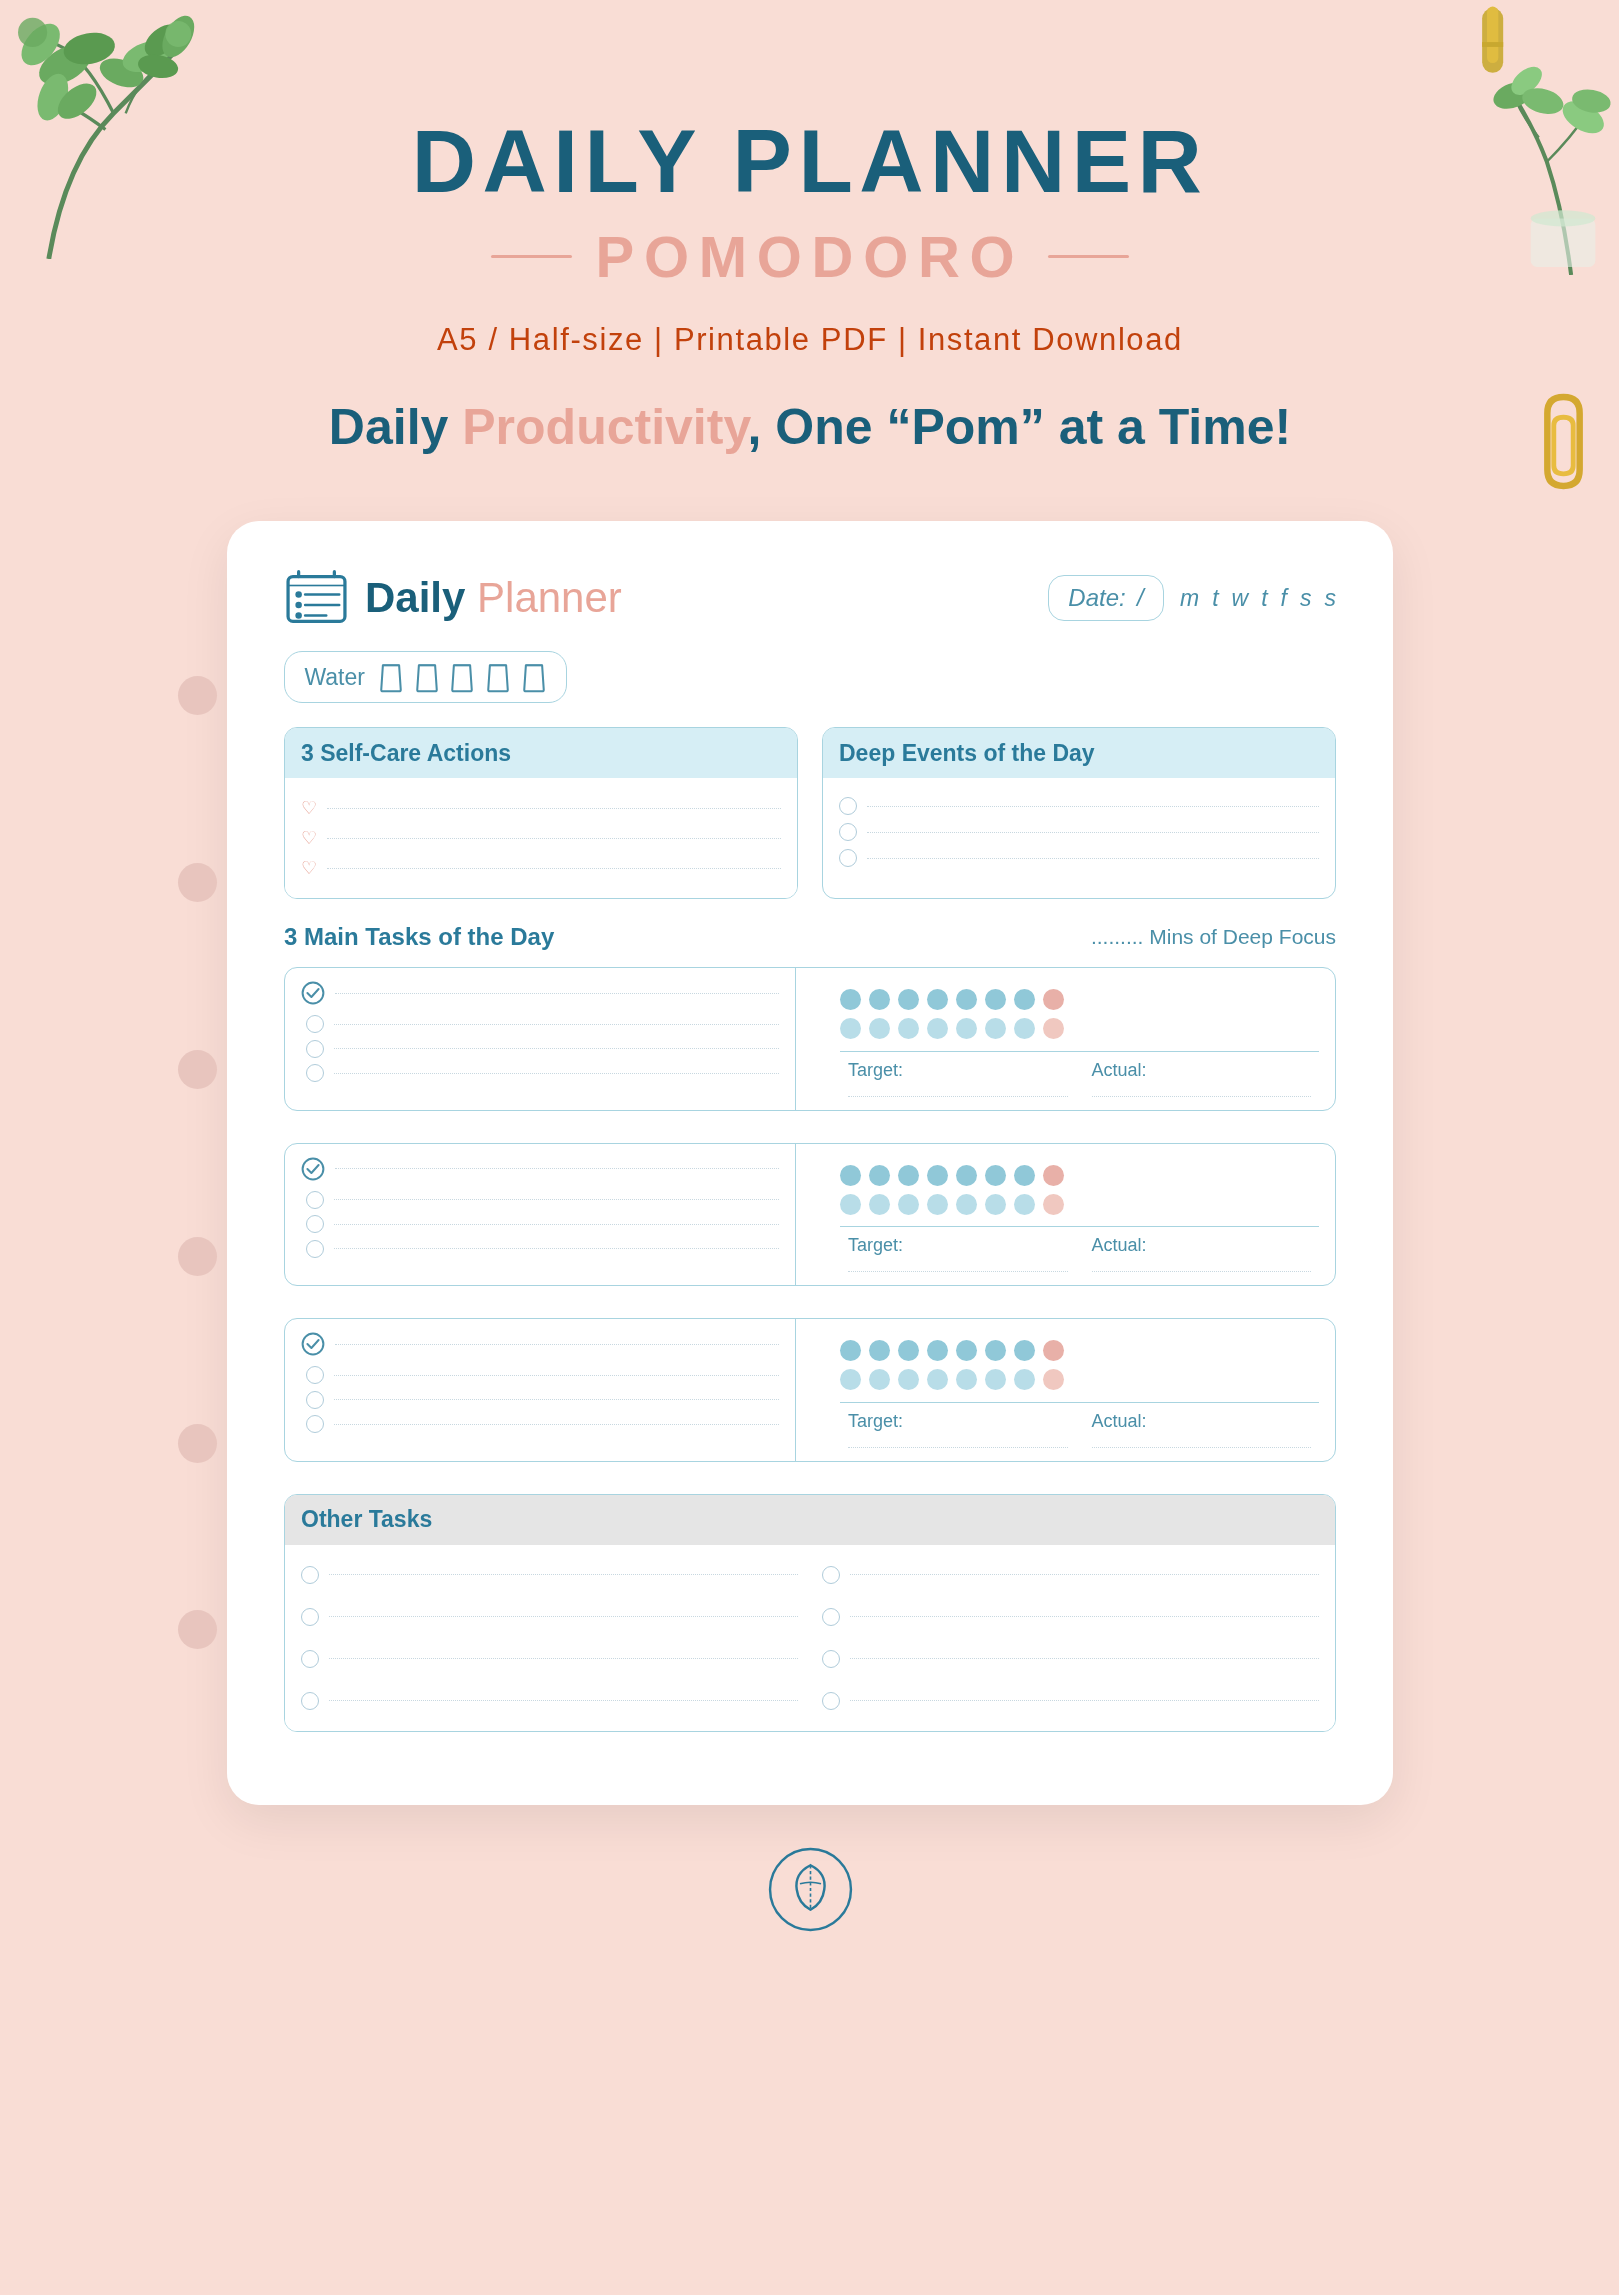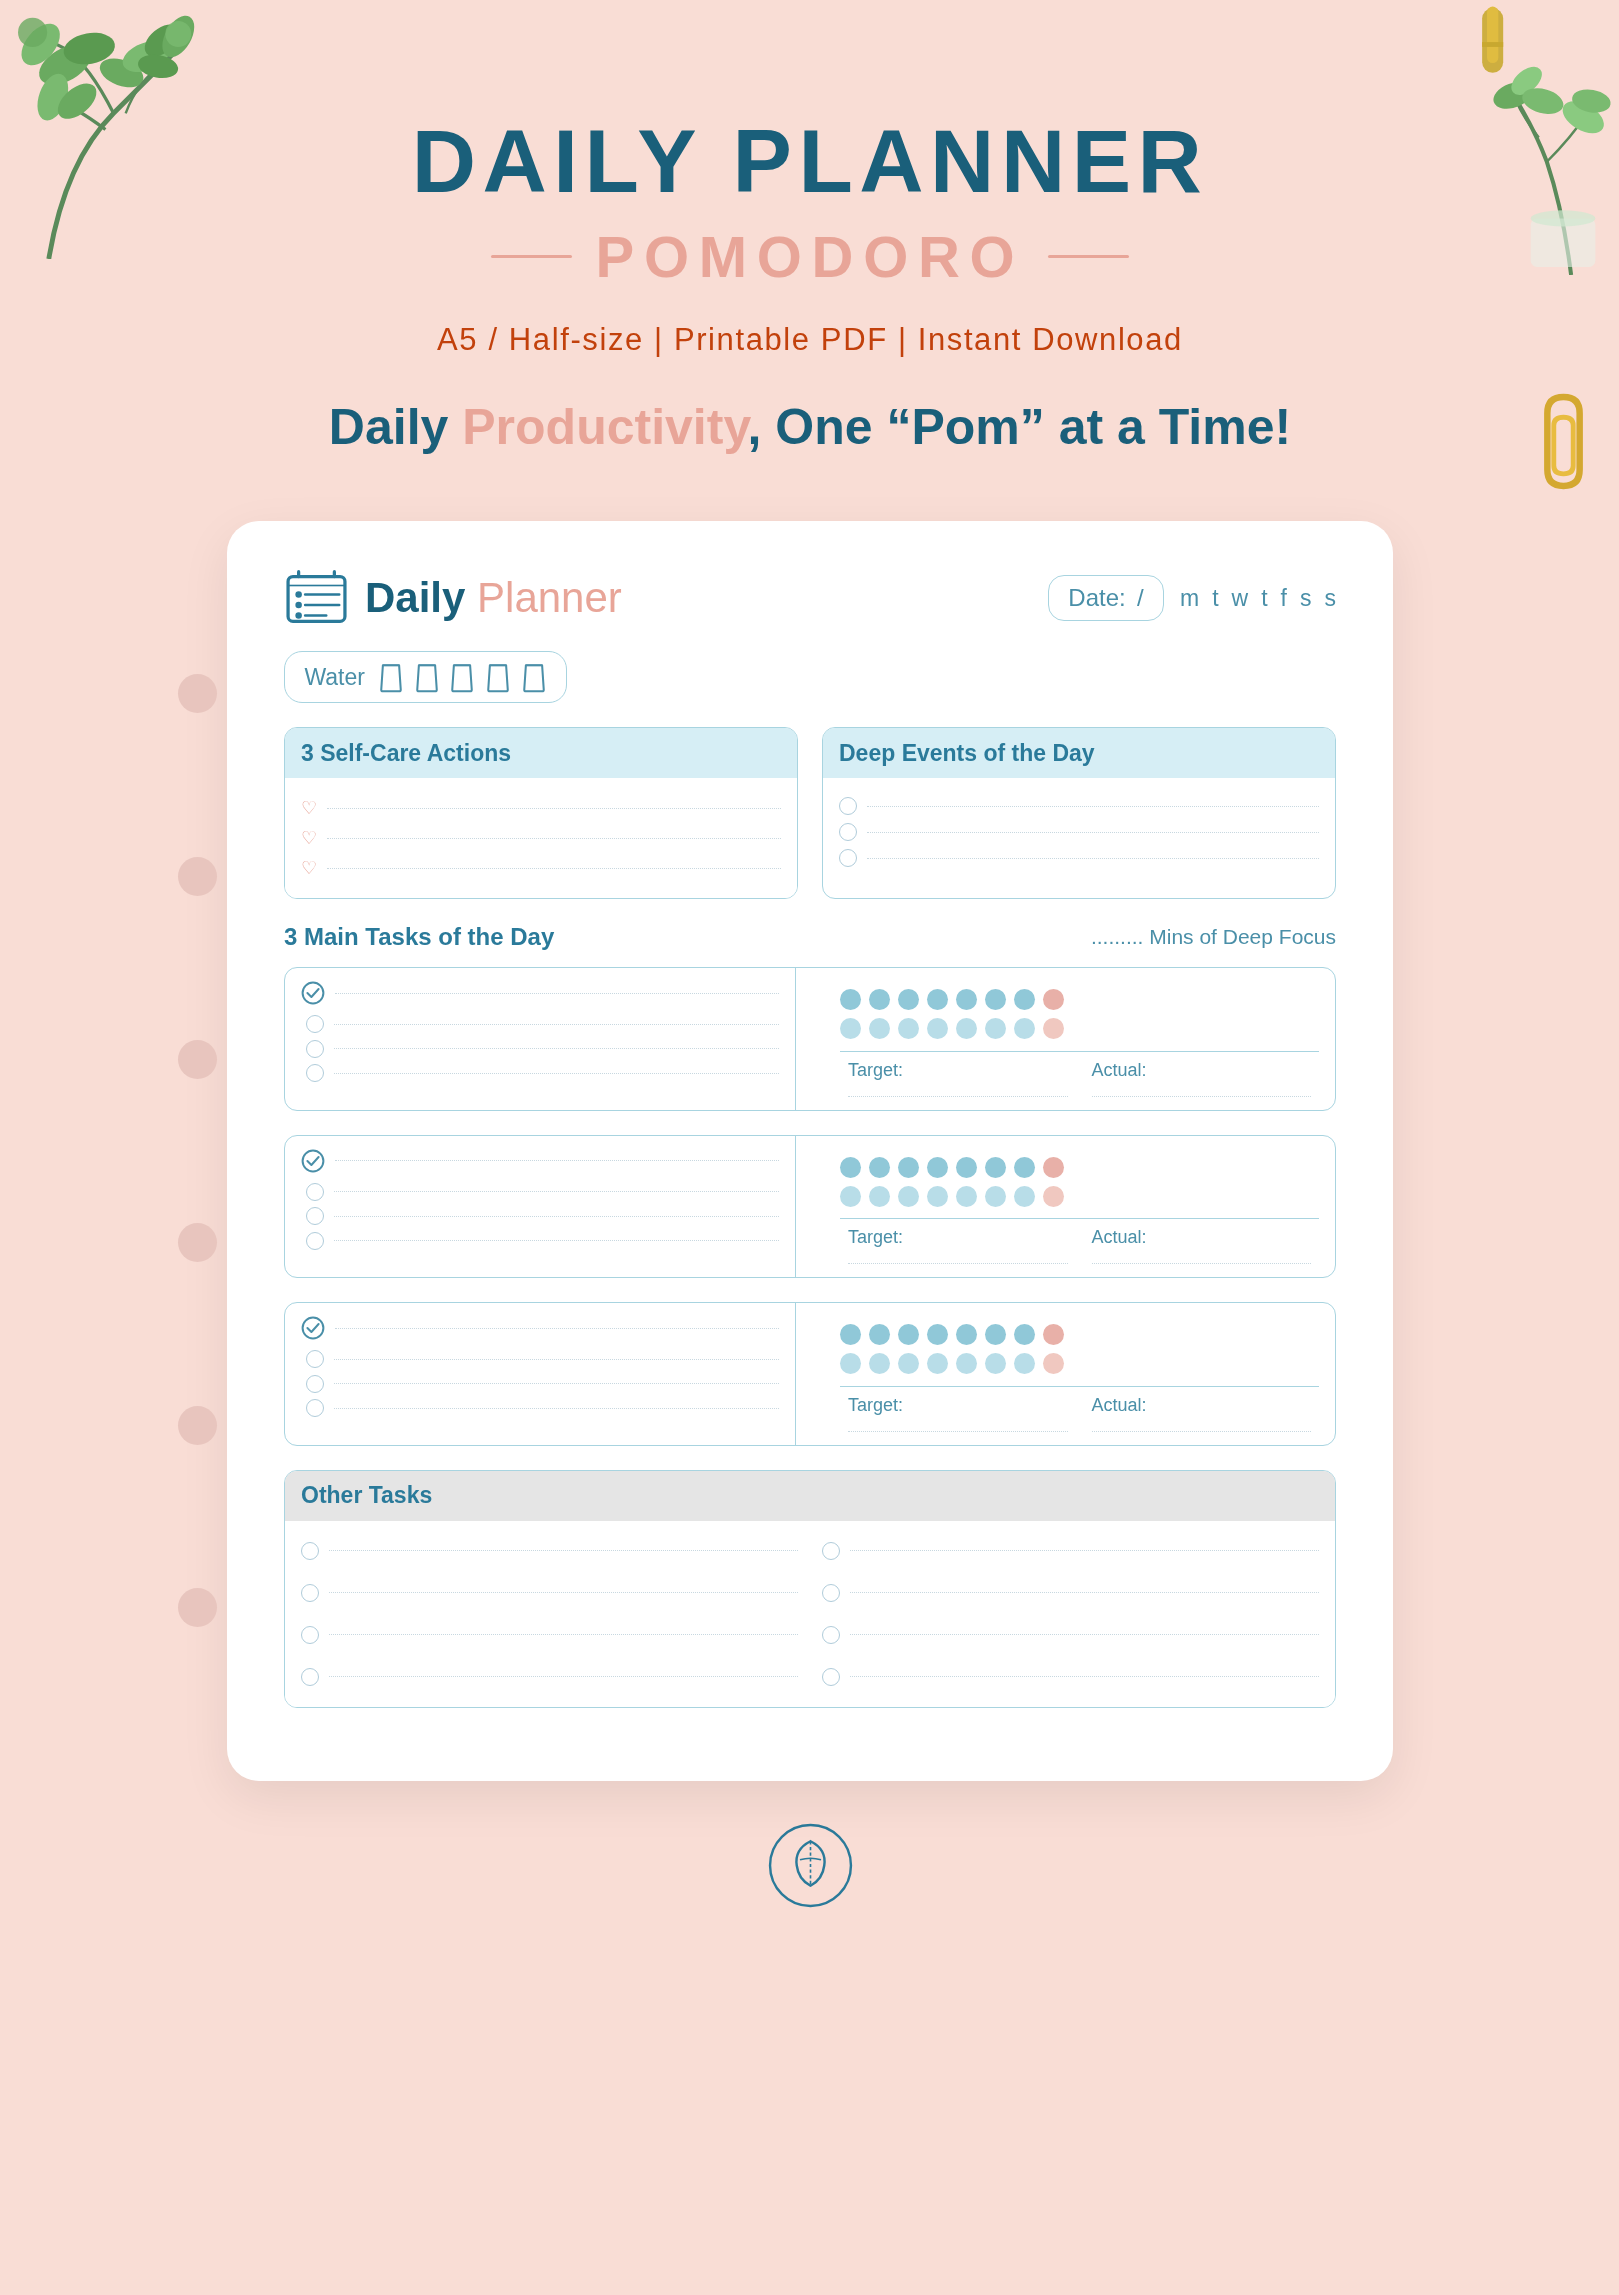--- a/index.html
+++ b/index.html
@@ -140,20 +140,21 @@
     }
 
     .planner-title-text .planner-word {
       color: #e8a598;
     }
 
     .date-area {
       display: flex;
       align-items: center;
       gap: 16px;
+      font-style: italic;
     }
 
     .date-box {
       border: 1.6px solid #a8d4e0;
       border-radius: 16px;
       padding: 8px 19.4px;
       display: flex;
       align-items: center;
       gap: 11.3px;
       font-size: 24px;
@@ -287,21 +288,21 @@
 
     .deep-focus-text {
       font-size: 21px;
       color: #4a8fa8;
     }
 
     .task-block {
       display: grid;
       grid-template-columns: 1fr 1fr;
       gap: 28px;
-      margin-bottom: 24px;
+      margin-bottom: 32px;
       border: 1.2px solid #a8d4e0;
       border-radius: 13px;
       overflow: hidden;
     }
 
     .task-left {
       padding: 13px 16px;
       border-right: 1.2px solid #a8d4e0;
     }
 

